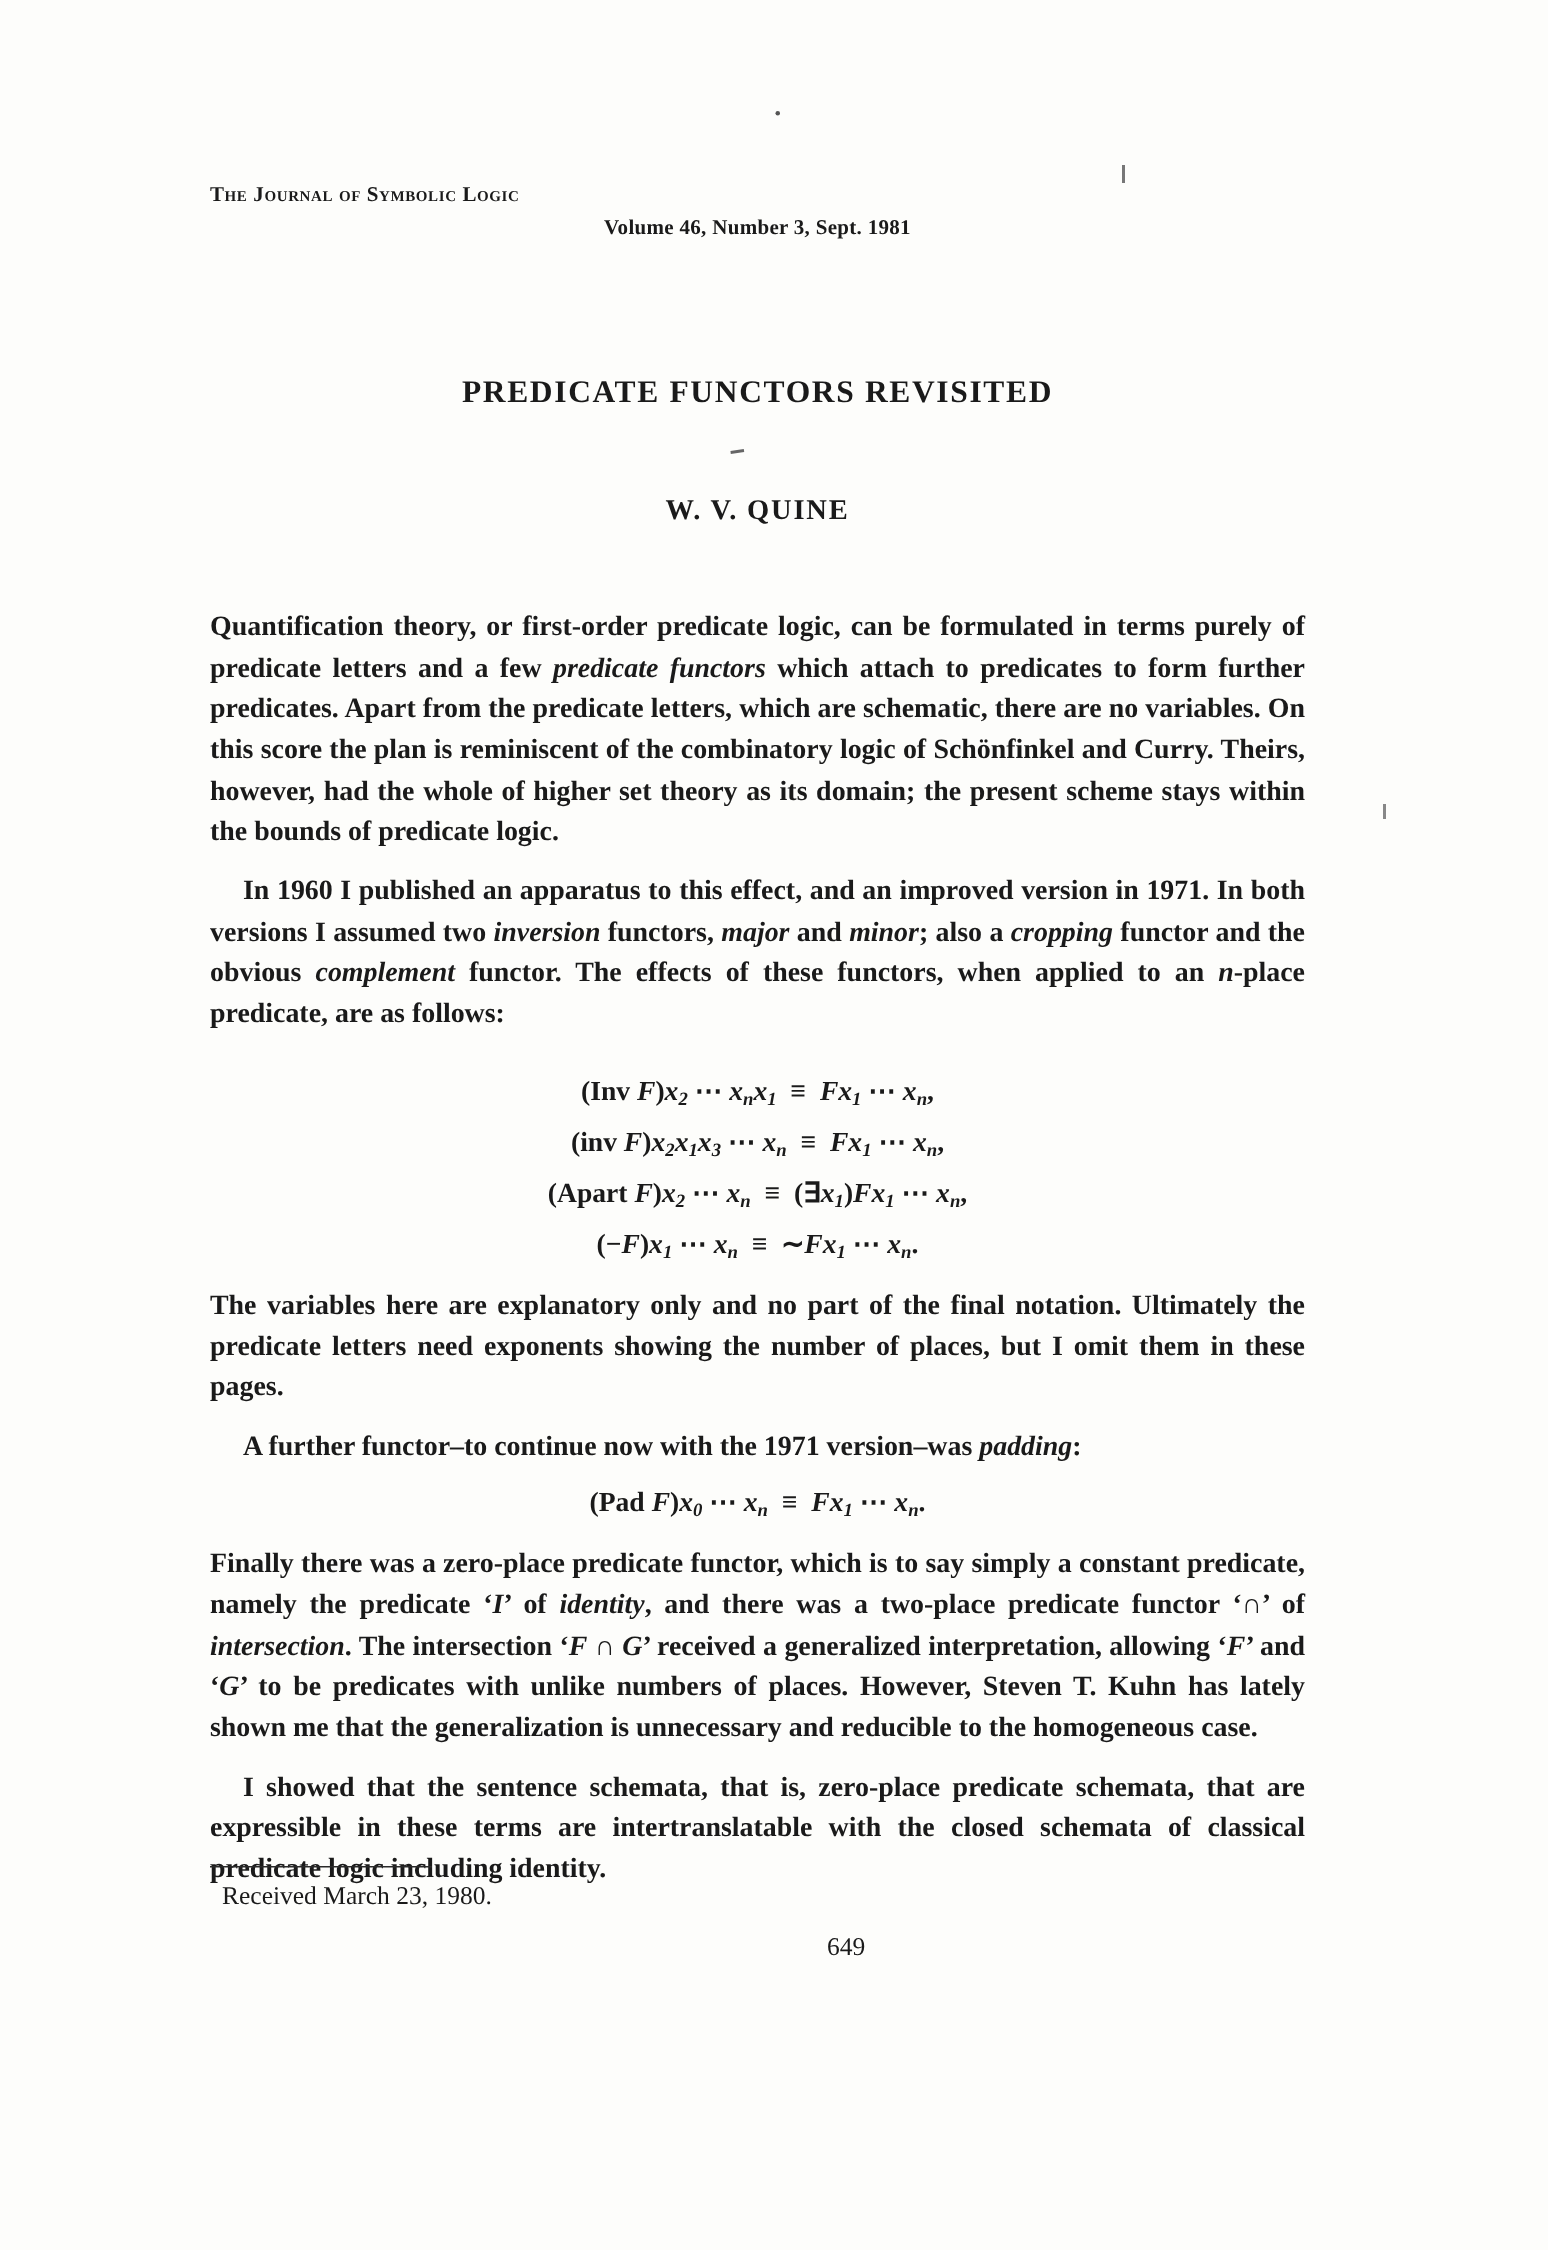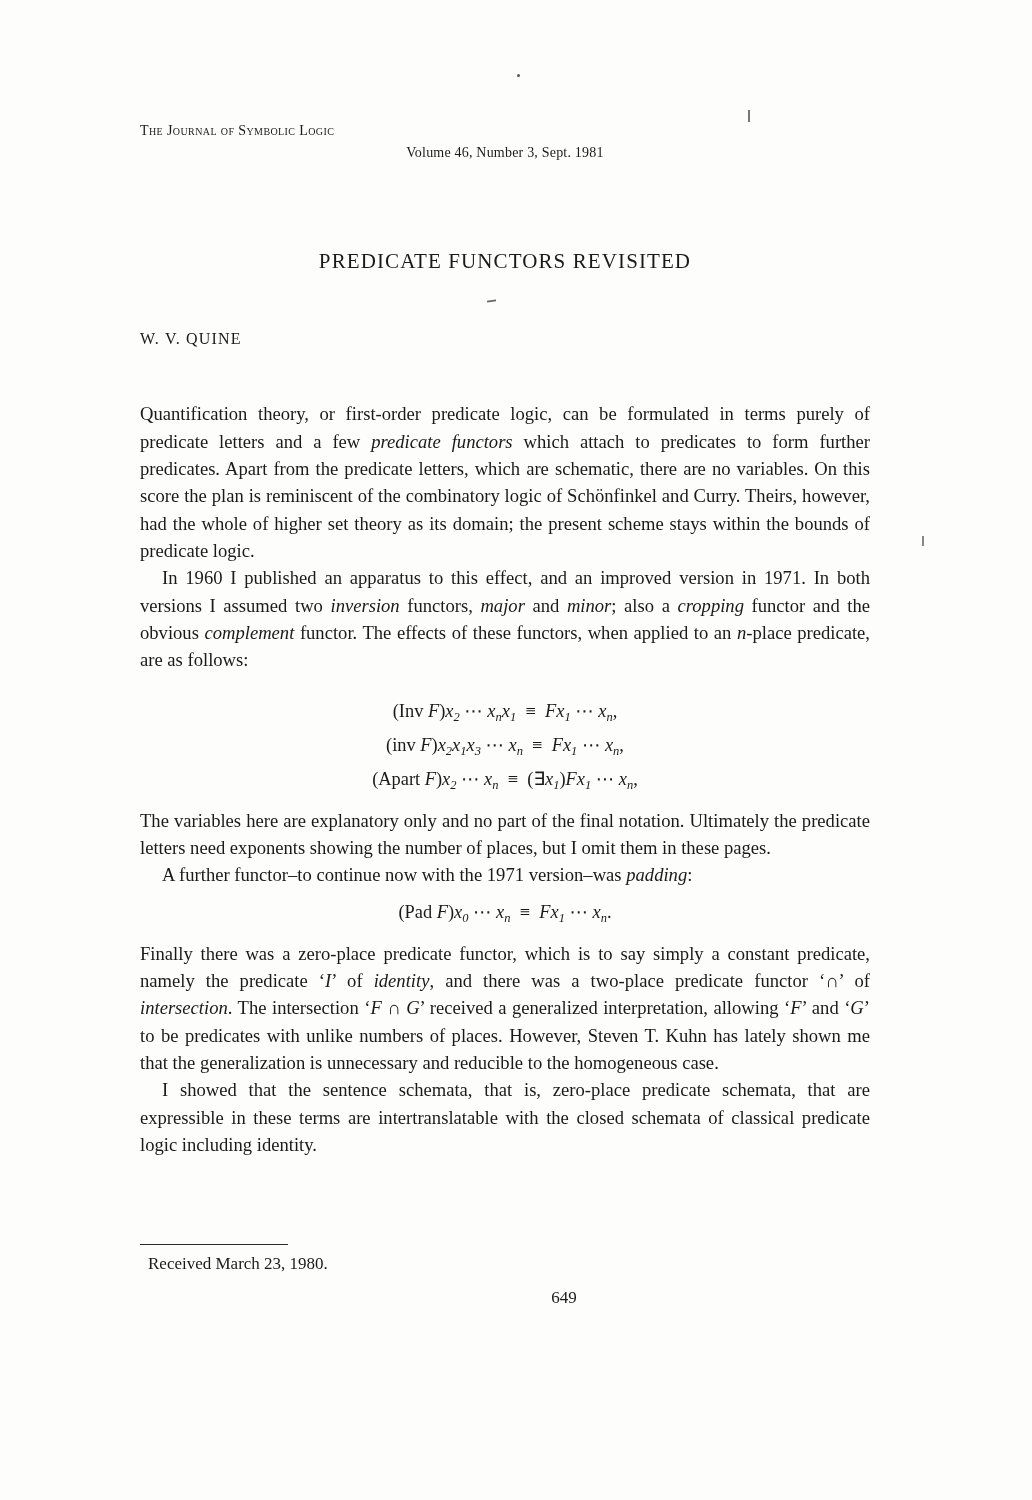--- a/index.html
+++ b/index.html
@@ -20,20 +20,21 @@
     left: 0; top: 0;
     width: 1032px;
     height: 1500px;
     background: #fdfdfb;
   }
   .content {
     position: absolute;
     left: 140px;
     top: 120px;
     width: 730px;
+    font-weight: bold;
   }
 
   
   .journal-head {
     font-size: 13.5px;
     line-height: 1.55;
     letter-spacing: 0.2px;
   }
   .journal-name {
     font-variant: small-caps;
@@ -46,21 +47,22 @@
   }
 
   
   .title {
     text-align: center;
     font-size: 21px;
     letter-spacing: 1.1px;
     margin-top: 86px;
   }
   .author {
-    font-size: 16px;
+    text-align: center;
+    font-size: 19px;
     font-variant: small-caps;
     letter-spacing: 1.2px;
     margin-top: 56px;
   }
 
   
   .body-text {
     margin-top: 52px;
     font-size: 18.6px;
     line-height: 1.47;
@@ -69,21 +71,21 @@
     hyphens: manual;
   }
   p.para {
     margin: 0;
     text-indent: 22px;
   }
   p.para.noindent {
     text-indent: 0;
   }
   p.para + p.para {
-    margin-top: 0;
+    margin-top: 12px;
   }
   em, i {
     font-style: italic;
   }
 
   
   .formula-block {
     margin: 14px 0 16px 0;
   }
   .formula {
@@ -192,20 +194,23 @@
       <div class="formula-block gap-top">
         <div class="formula">
           (<span class="up">Inv</span> <span class="fi">F</span>)<span class="fi">x</span><sub>2</sub> ⋯ <span class="fi">x</span><sub>n</sub><span class="fi">x</span><sub>1</sub> &nbsp;≡&nbsp; <span class="fi">Fx</span><sub>1</sub> ⋯ <span class="fi">x</span><sub>n</sub>,
         </div>
         <div class="formula">
           (<span class="up">inv</span> <span class="fi">F</span>)<span class="fi">x</span><sub>2</sub><span class="fi">x</span><sub>1</sub><span class="fi">x</span><sub>3</sub> ⋯ <span class="fi">x</span><sub>n</sub> &nbsp;≡&nbsp; <span class="fi">Fx</span><sub>1</sub> ⋯ <span class="fi">x</span><sub>n</sub>,
         </div>
         <div class="formula">
           (<span class="up">Apart</span> <span class="fi">F</span>)<span class="fi">x</span><sub>2</sub> ⋯ <span class="fi">x</span><sub>n</sub> &nbsp;≡&nbsp; (∃<span class="fi">x</span><sub>1</sub>)<span class="fi">Fx</span><sub>1</sub> ⋯ <span class="fi">x</span><sub>n</sub>,
         </div>
+        <div class="formula">
+          (−<span class="fi">F</span>)<span class="fi">x</span><sub>1</sub> ⋯ <span class="fi">x</span><sub>n</sub> &nbsp;≡&nbsp; ∼<span class="fi">Fx</span><sub>1</sub> ⋯ <span class="fi">x</span><sub>n</sub>.
+        </div>
       </div>
 
       <p class="para noindent">The variables here are explanatory only and no part of the final notation. Ultimately the predicate letters need exponents showing the number of places, but I omit them in these pages.</p>
 
       <p class="para">
         <span>A further functor–to continue now with the 1971 version–was </span><i>padding</i><span>:</span>
       </p>
 
       <div class="formula-block">
         <div class="formula">

